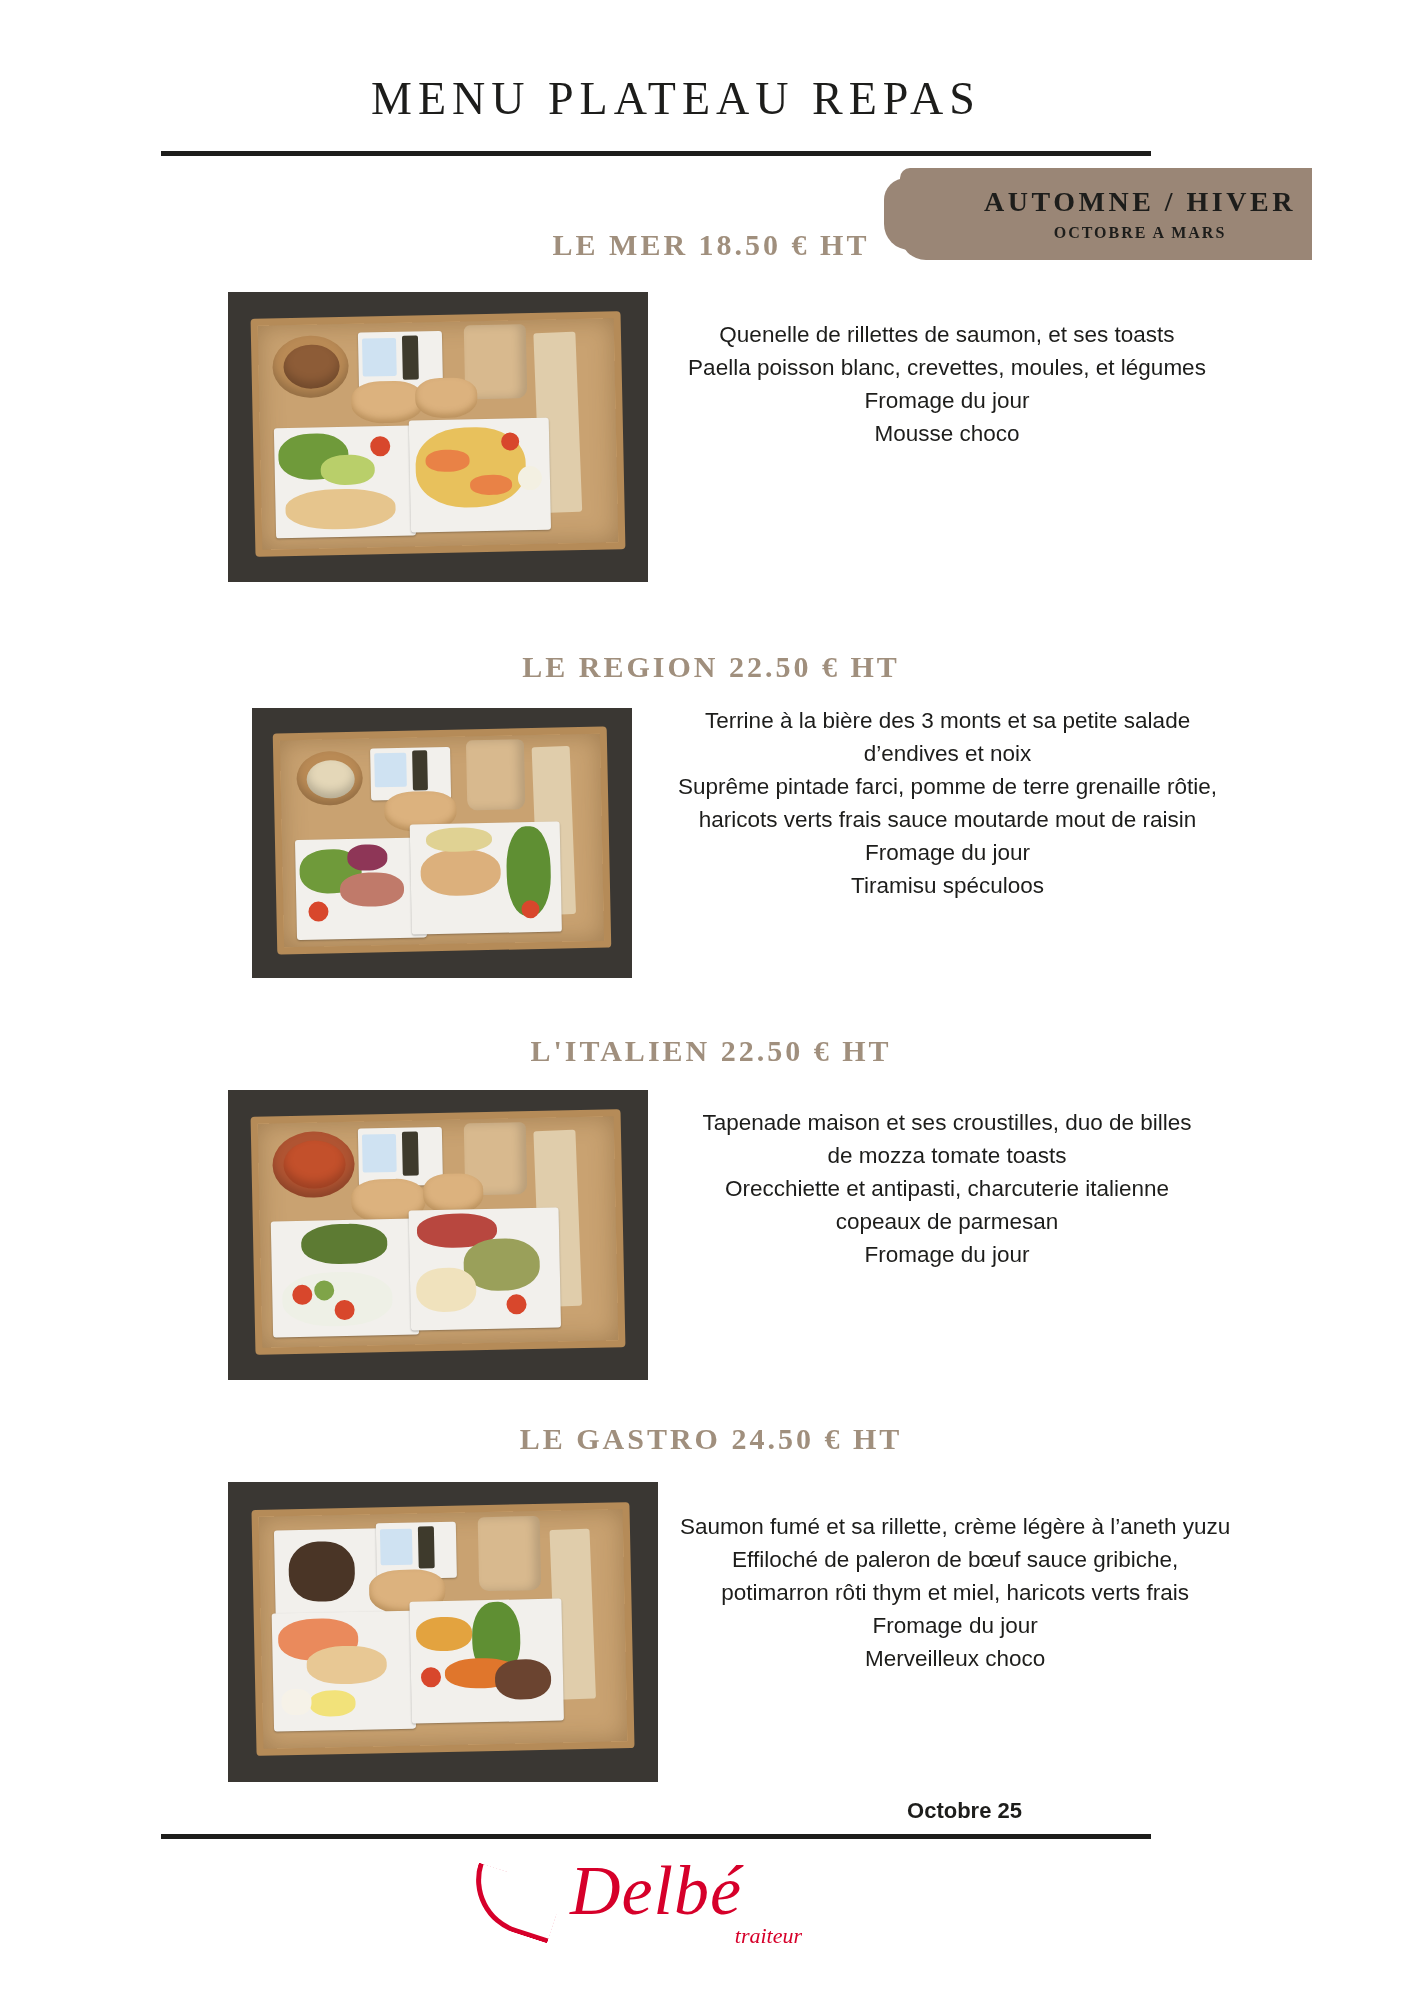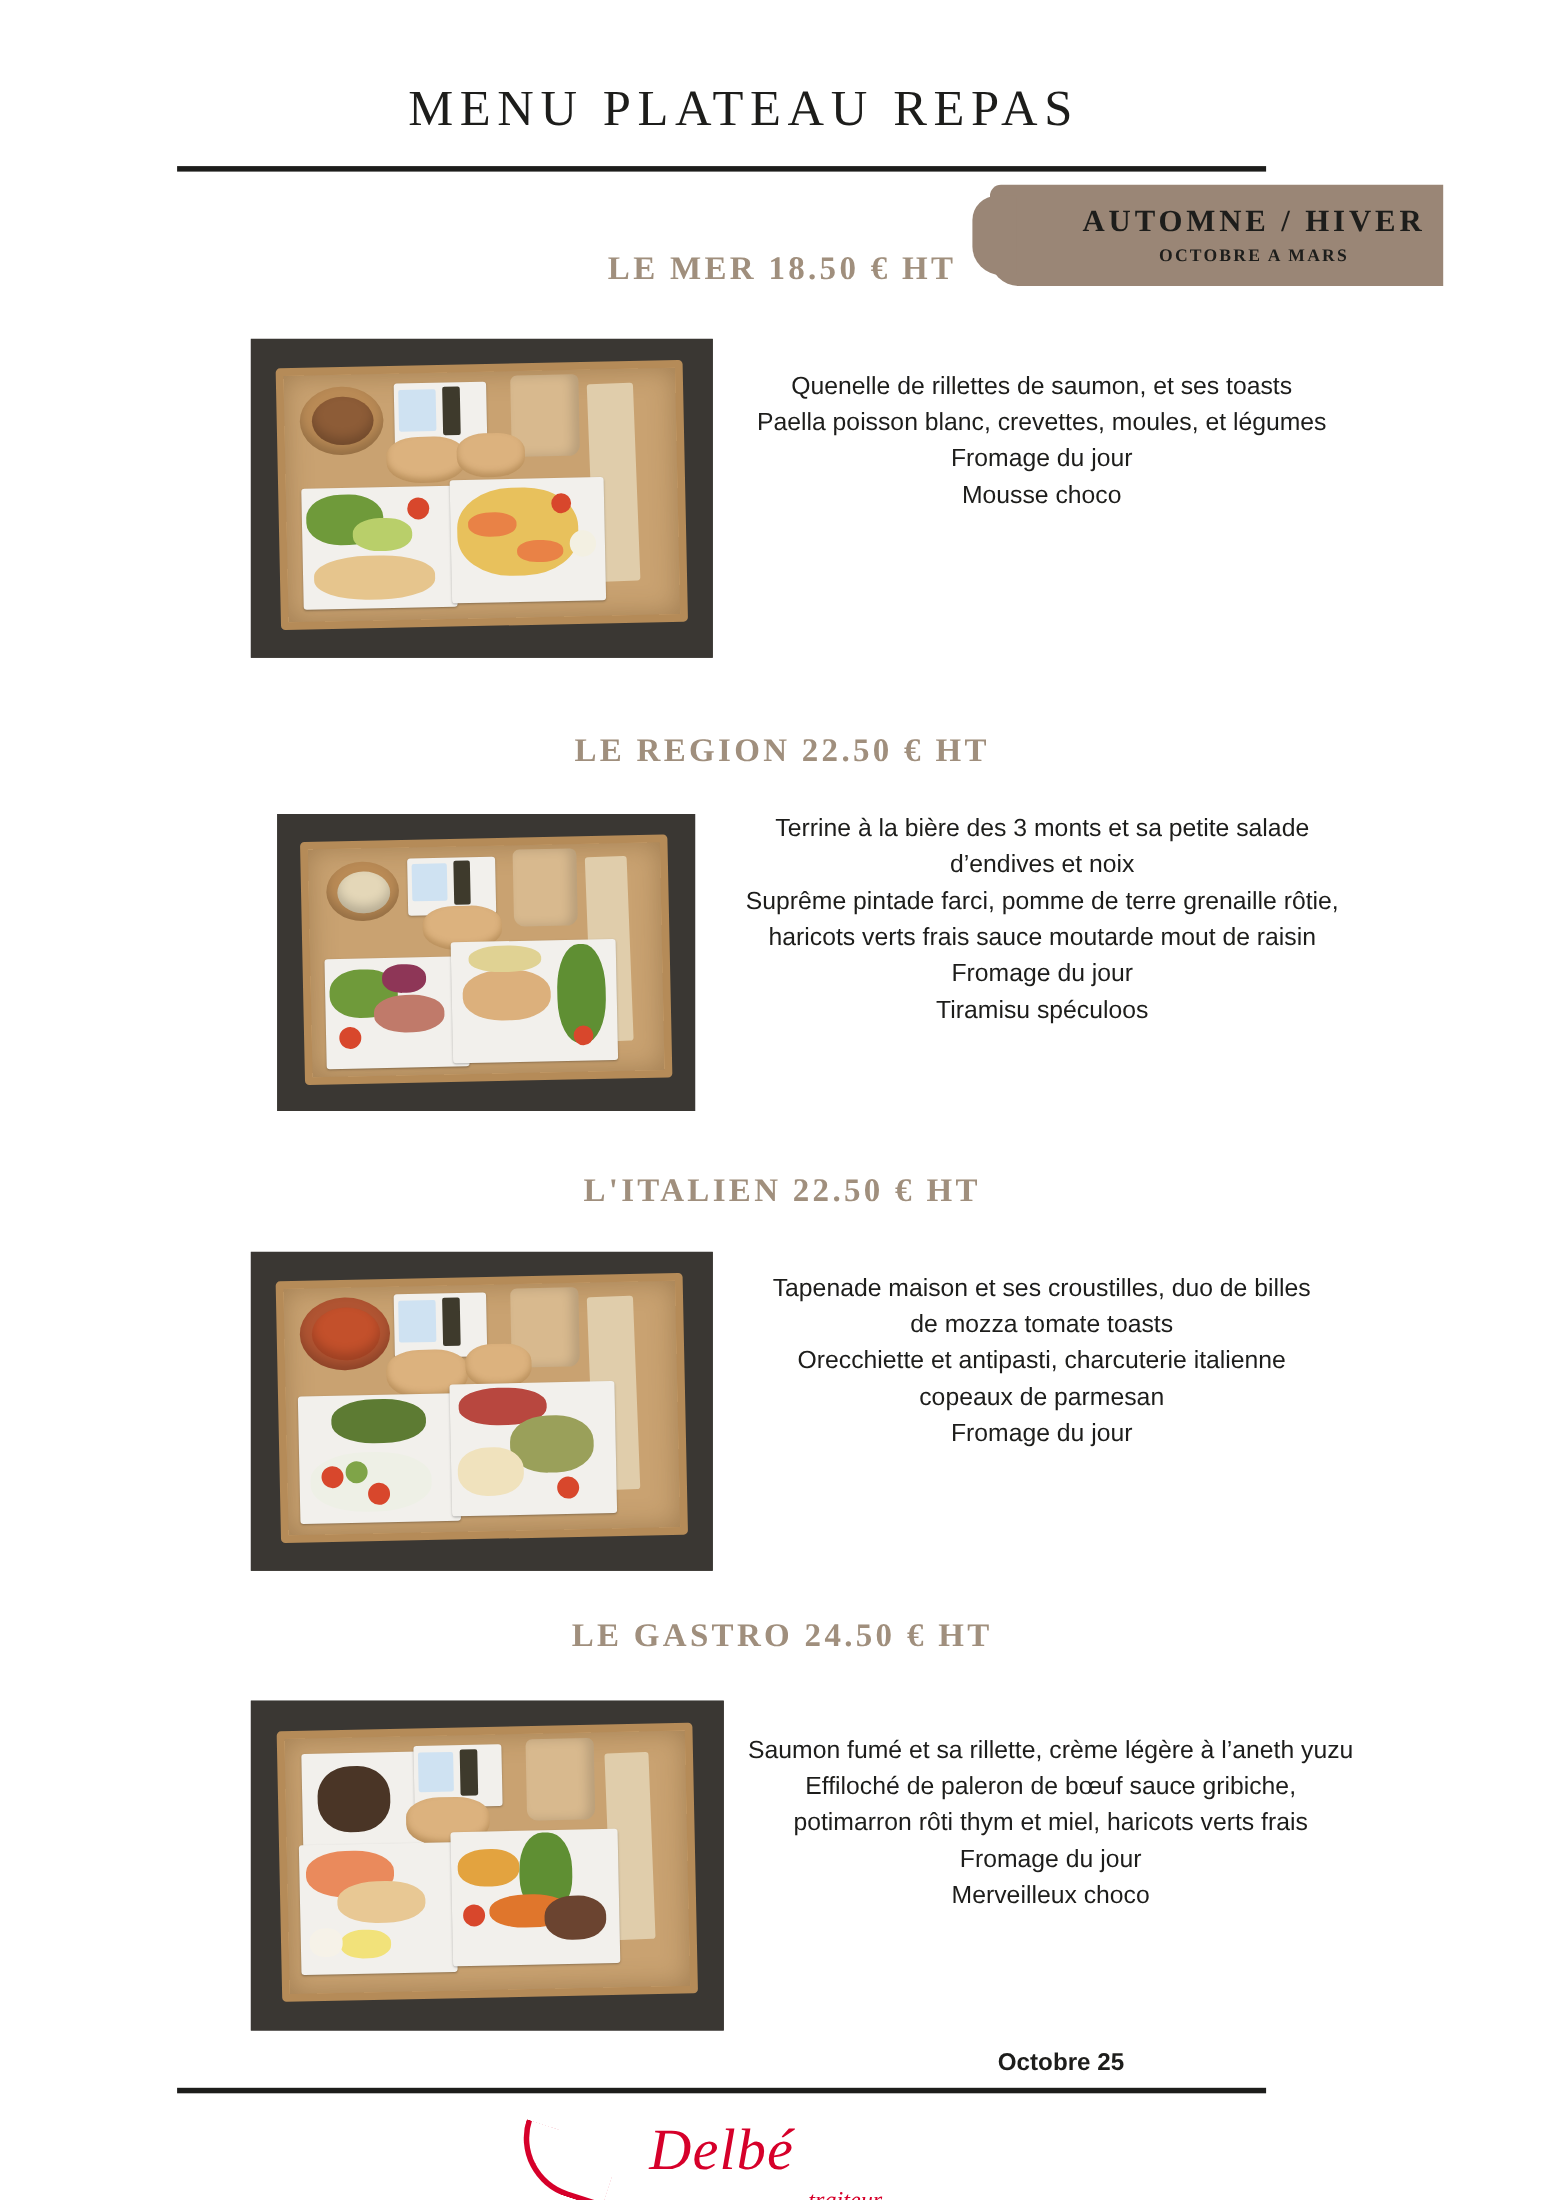--- a/index.html
+++ b/index.html
@@ -103,21 +103,21 @@
     position: relative;
     width: 100%;
   }
   .menu-heading {
     font-family: "Liberation Serif", serif;
     font-size: 30px;
     letter-spacing: 3px;
     font-weight: 700;
     color: #a08f7d;
     text-align: center;
-    margin: 16px;
+    margin: 0;
     padding-left: 110px;
   }
   .section-body {
     display: flex;
     align-items: flex-start;
     padding-left: 228px;
     padding-right: 96px;
   }
   .photo {
     flex: 0 0 auto;
@@ -214,21 +214,21 @@
   }
   .logo {
     display: inline-block;
     position: relative;
     width: 300px;
     height: 92px;
   }
   .logo-name {
     font-family: "Liberation Serif", serif;
     font-style: italic;
-    font-size: 53px;
+    font-size: 70px;
     color: #d6002a;
     letter-spacing: 1px;
     line-height: 60px;
   }
   .logo-sub {
     font-family: "Liberation Serif", serif;
     font-style: italic;
     font-size: 22px;
     color: #d6002a;
     position: absolute;

